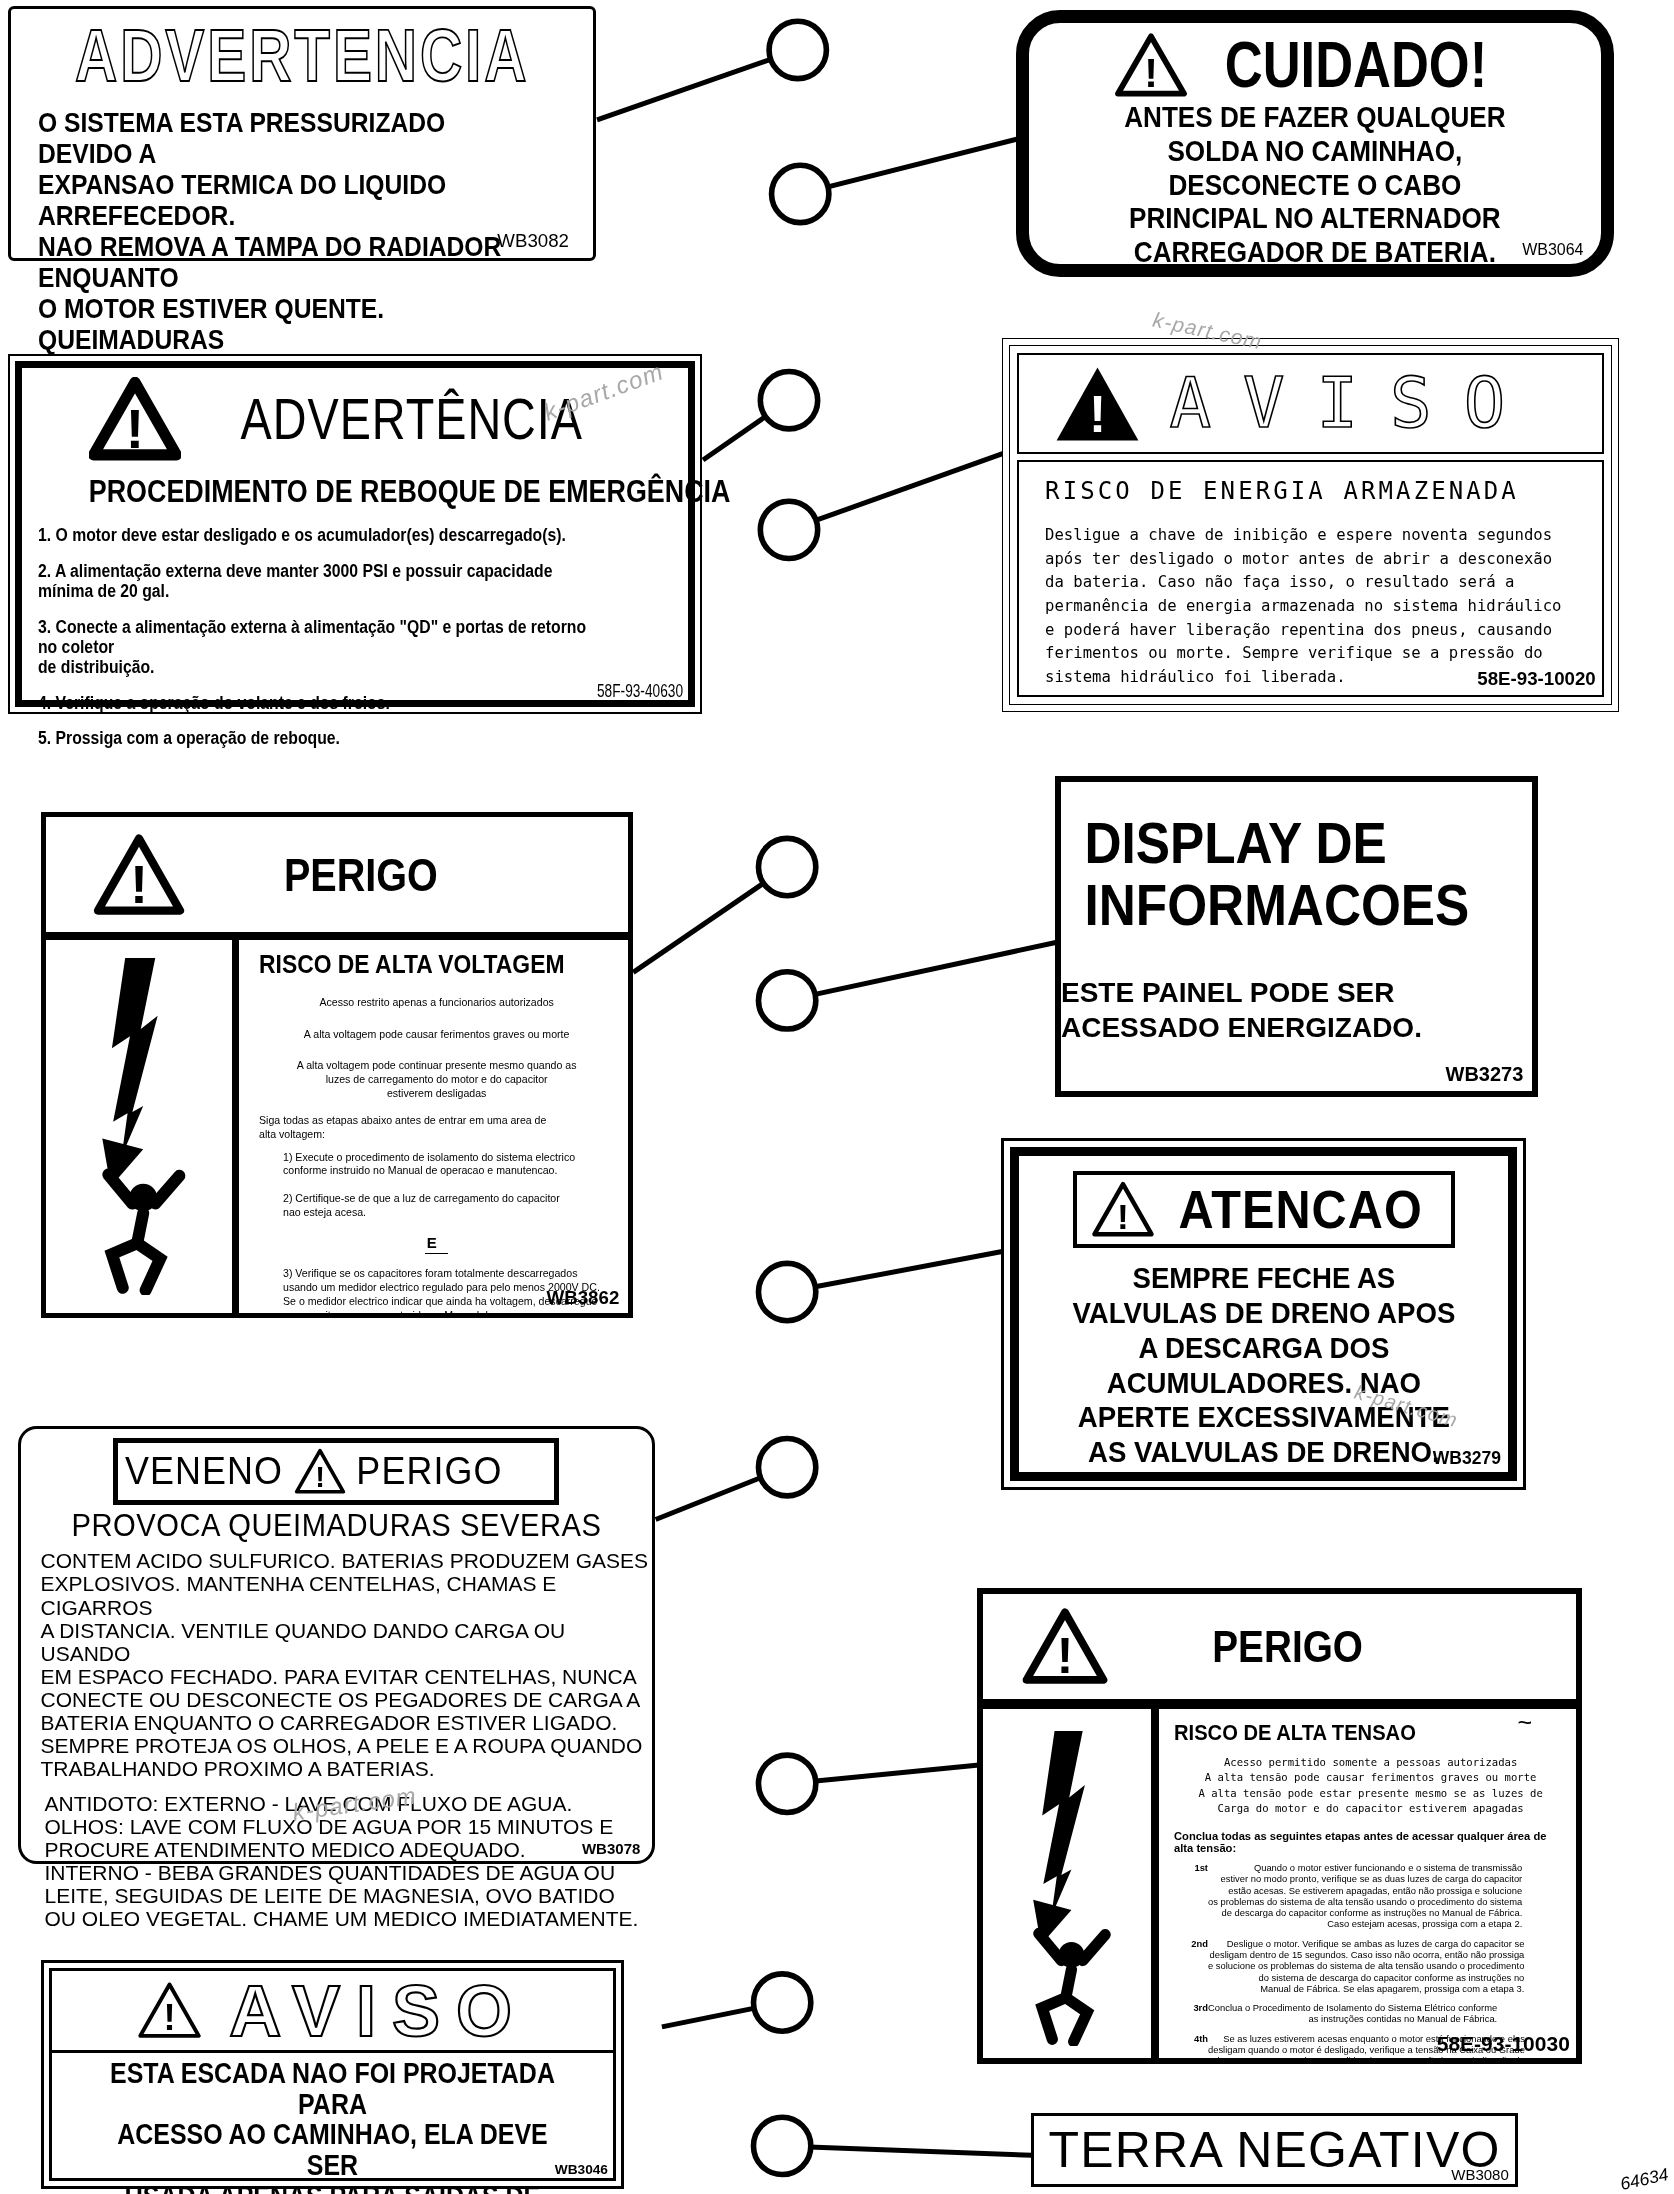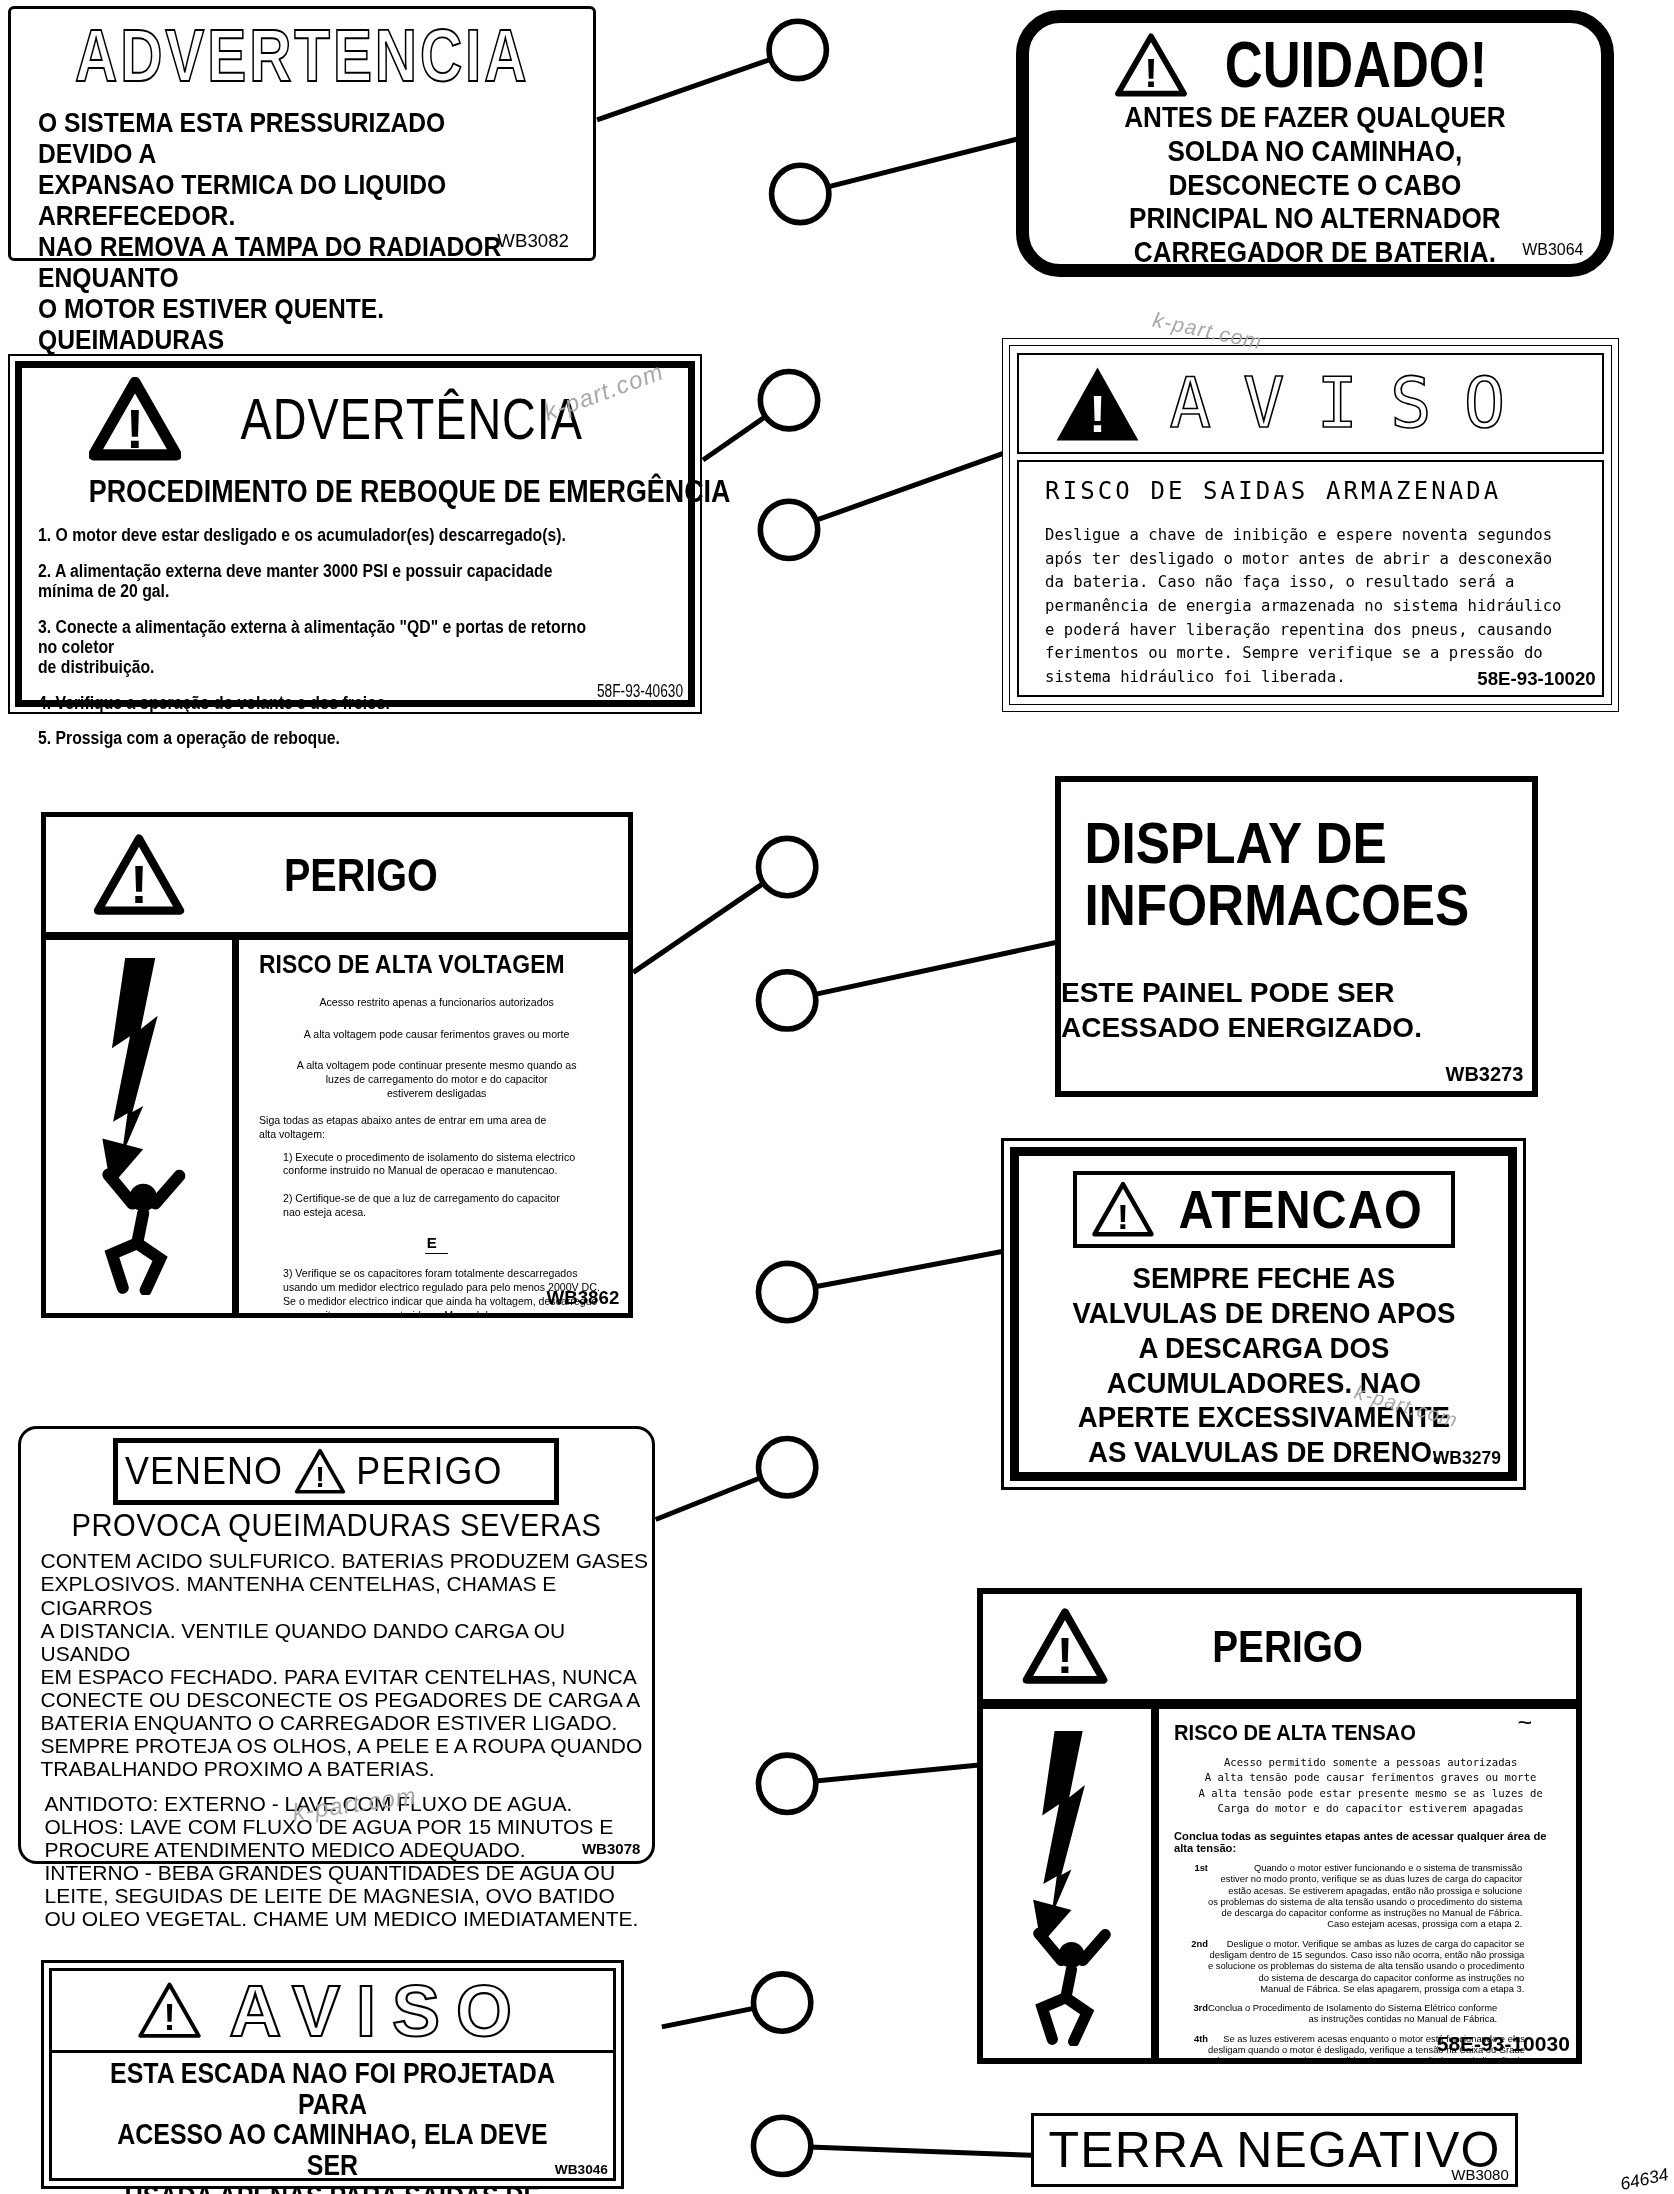--- a/index.html
+++ b/index.html
@@ -216,21 +216,21 @@
   <div class="label L4">
     <div class="inner">
       <div class="hdrbox">
         <svg viewBox="0 0 100 90">
           <path d="M50 4 L96 86 L4 86 Z" fill="#000"></path>
           <text x="50" y="76" text-anchor="middle" font-size="58" font-weight="bold" fill="#fff">!</text>
         </svg>
         <div class="aviso">AVISO</div>
       </div>
       <div class="bodybox">
-        <div class="sub">RISCO DE SAIDAS ARMAZENADA</div>
+        <div class="sub">RISCO DE ENERGIA ARMAZENADA</div>
         <div class="bdy pre">Desligue a chave de inibição e espere noventa segundos
 após ter desligado o motor antes de abrir a desconexão
 da bateria. Caso não faça isso, o resultado será a
 permanência de energia armazenada no sistema hidráulico
 e poderá haver liberação repentina dos pneus, causando
 ferimentos ou morte. Sempre verifique se a pressão do
 sistema hidráulico foi liberada.</div>
         <div class="code">58E-93-10020</div>
       </div>
     </div>

